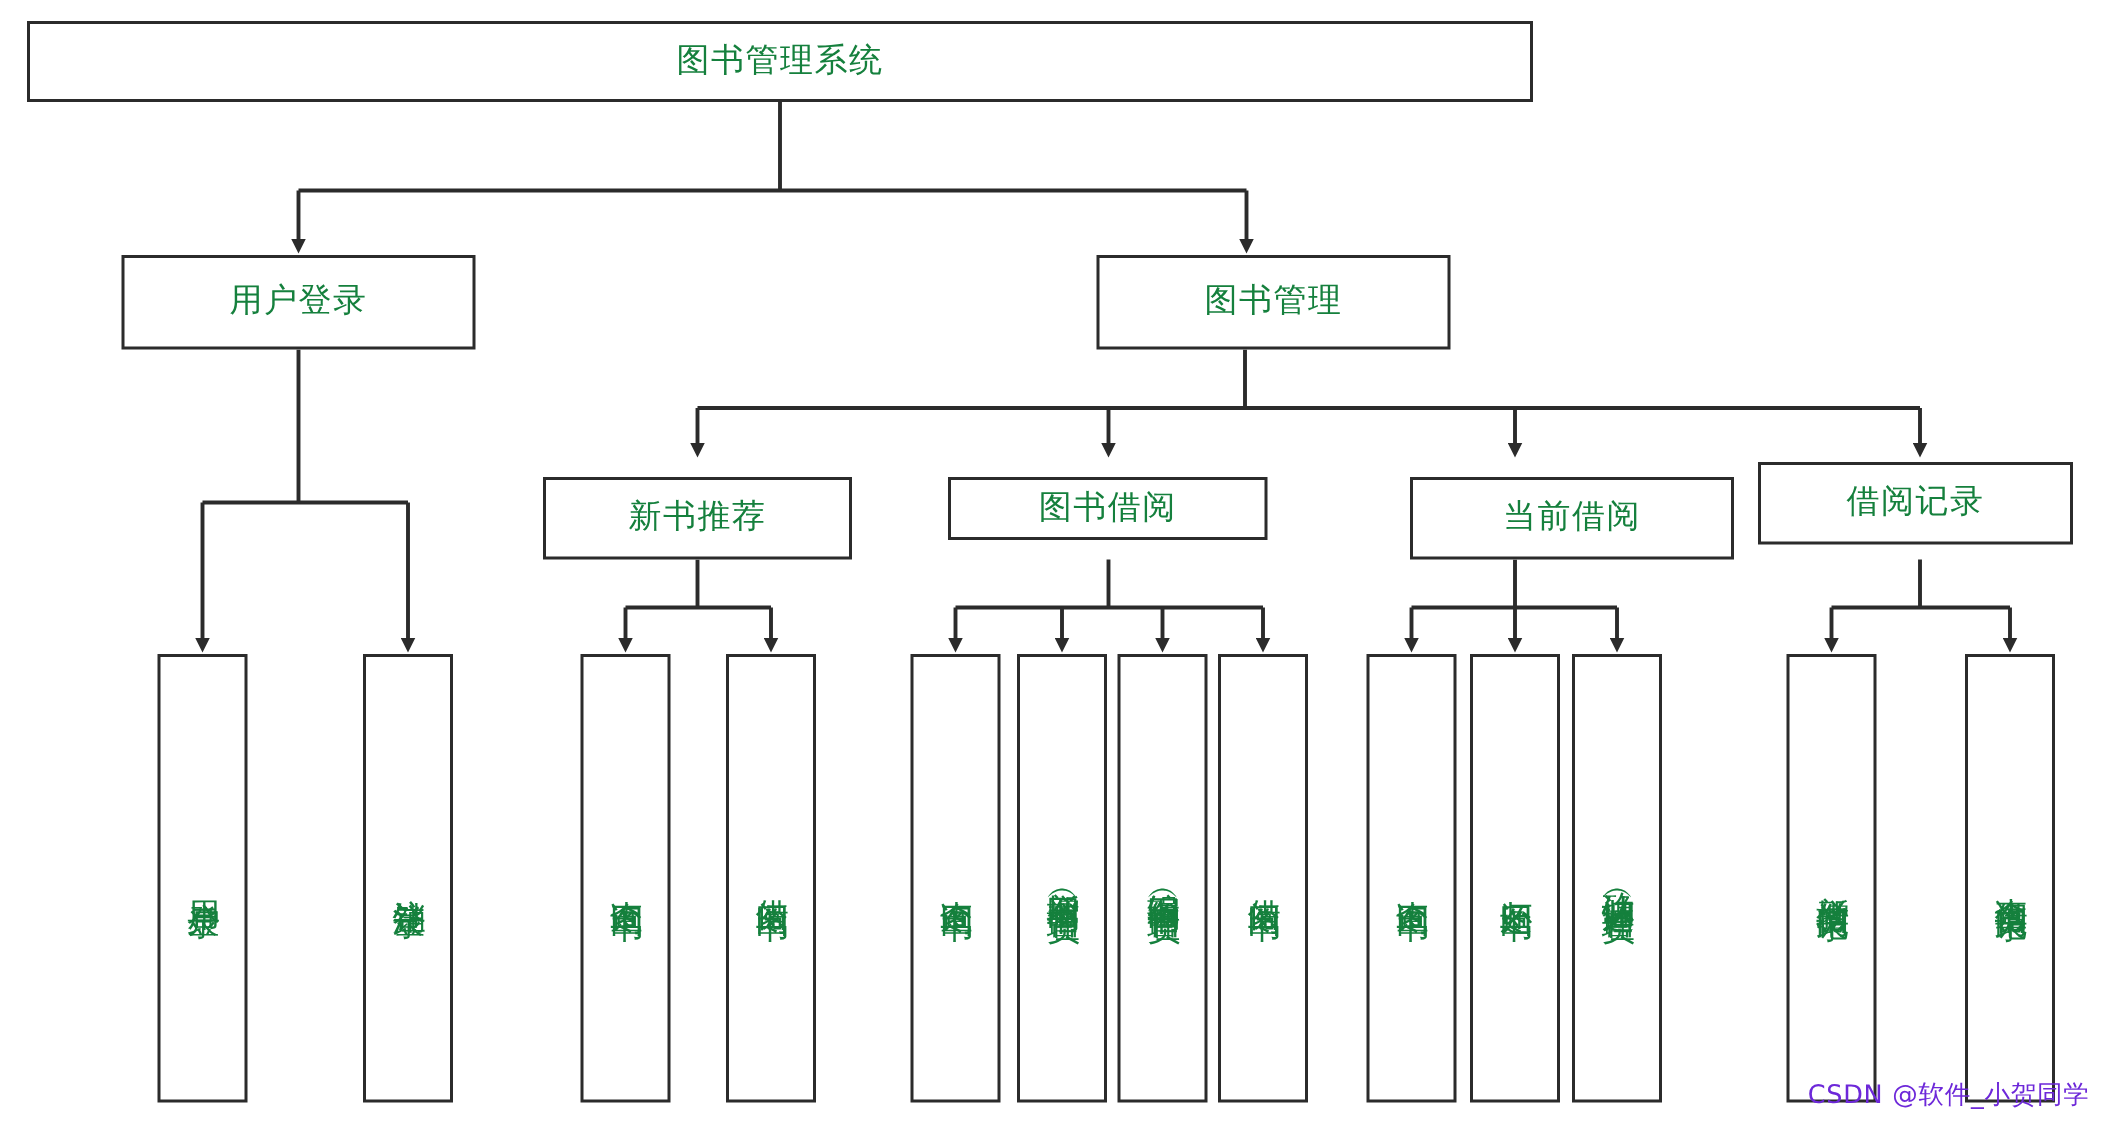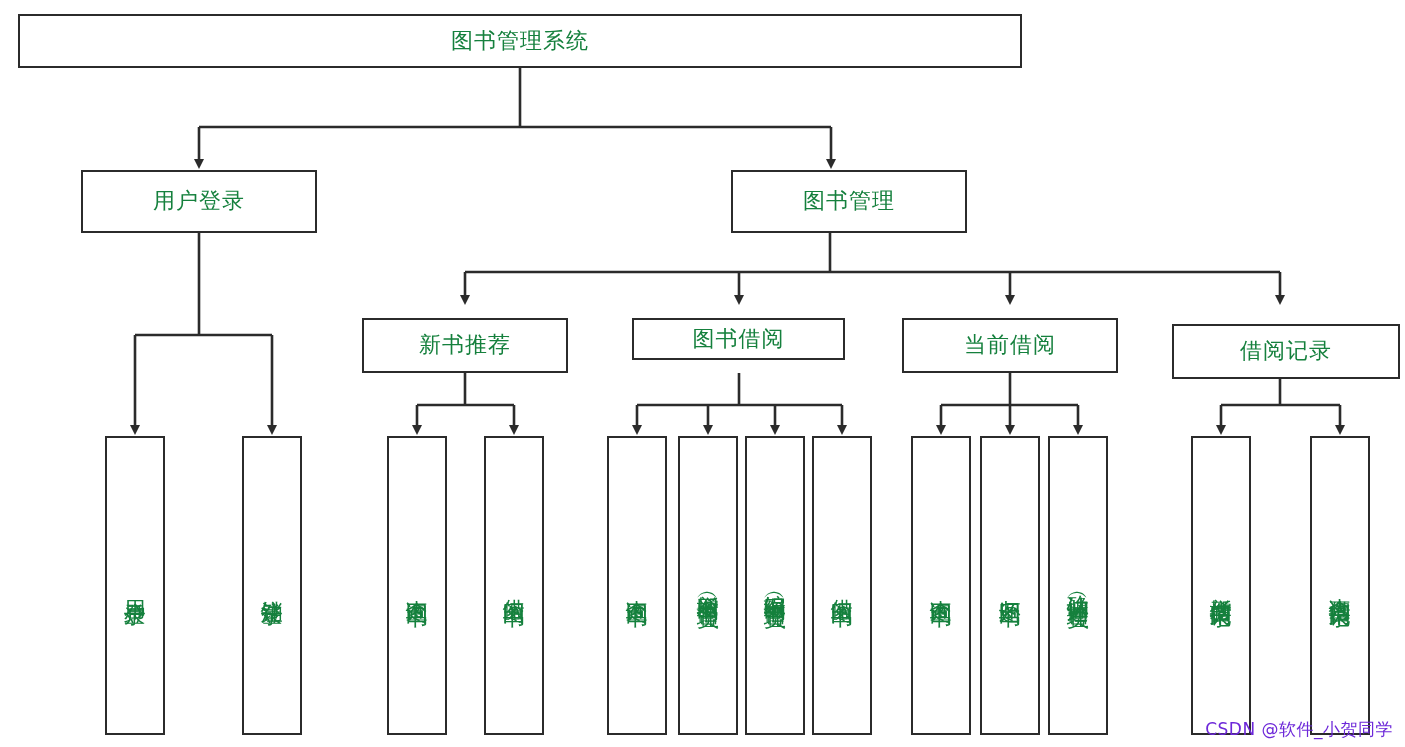--- a/index.html
+++ b/index.html
@@ -133,24 +133,24 @@
   <div class="node horizontal" style="left:712px; top:170px; width:236px; height:63px;margin-left:19px;">
     <span>图书管理</span>
   </div>
 
   <div class="node horizontal" style="left:362px; top:318px; width:206px; height:55px;">
     <span>新书推荐</span>
   </div>
   <div class="node horizontal" style="left:632px; top:318px; width:213px; height:42px;">
     <span>图书借阅</span>
   </div>
-  <div class="node horizontal" style="left:902px; top:318px; width:216px; height:55px;">
+  <div class="node horizontal" style="left:940px; top:318px; width:216px; height:55px;">
     <span>当前借阅</span>
   </div>
-  <div class="node horizontal" style="left:1172px; top:324px; width:228px; height:55px;">
+  <div class="node horizontal" style="left:1172px; top:308px; width:210px; height:55px;">
     <span>借阅记录</span>
   </div>
 
   <div class="node vertical" style="left:105px; top:436px; width:60px; height:299px;">
     <span class="vlabel">用户登录</span>
   </div>
   <div class="node vertical" style="left:242px; top:436px; width:60px; height:299px;">
     <span class="vlabel">注销登录</span>
   </div>
 

